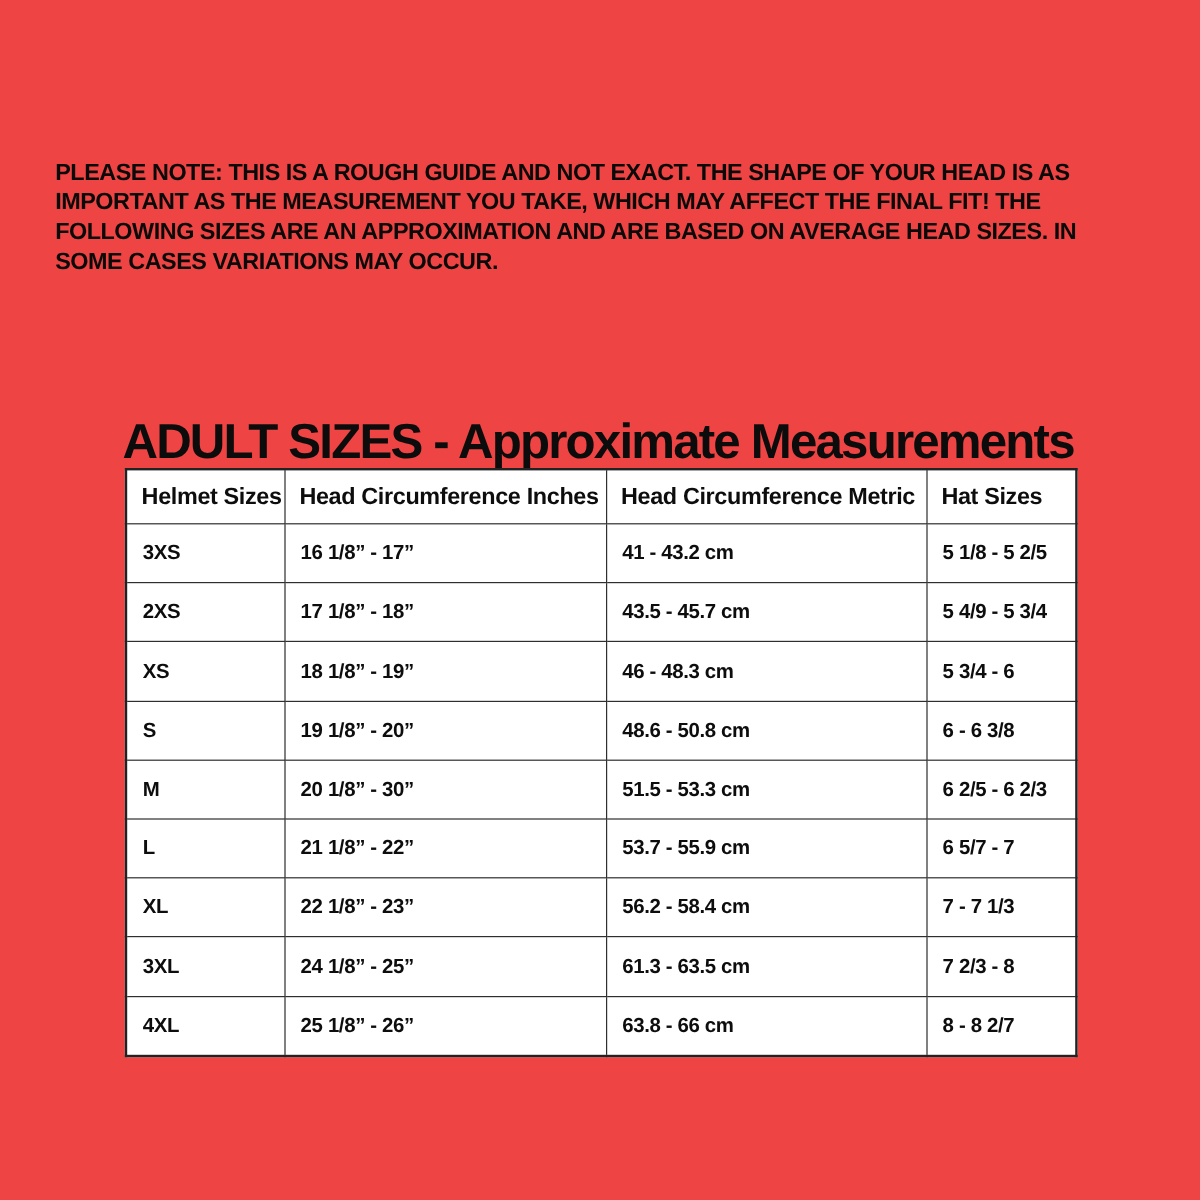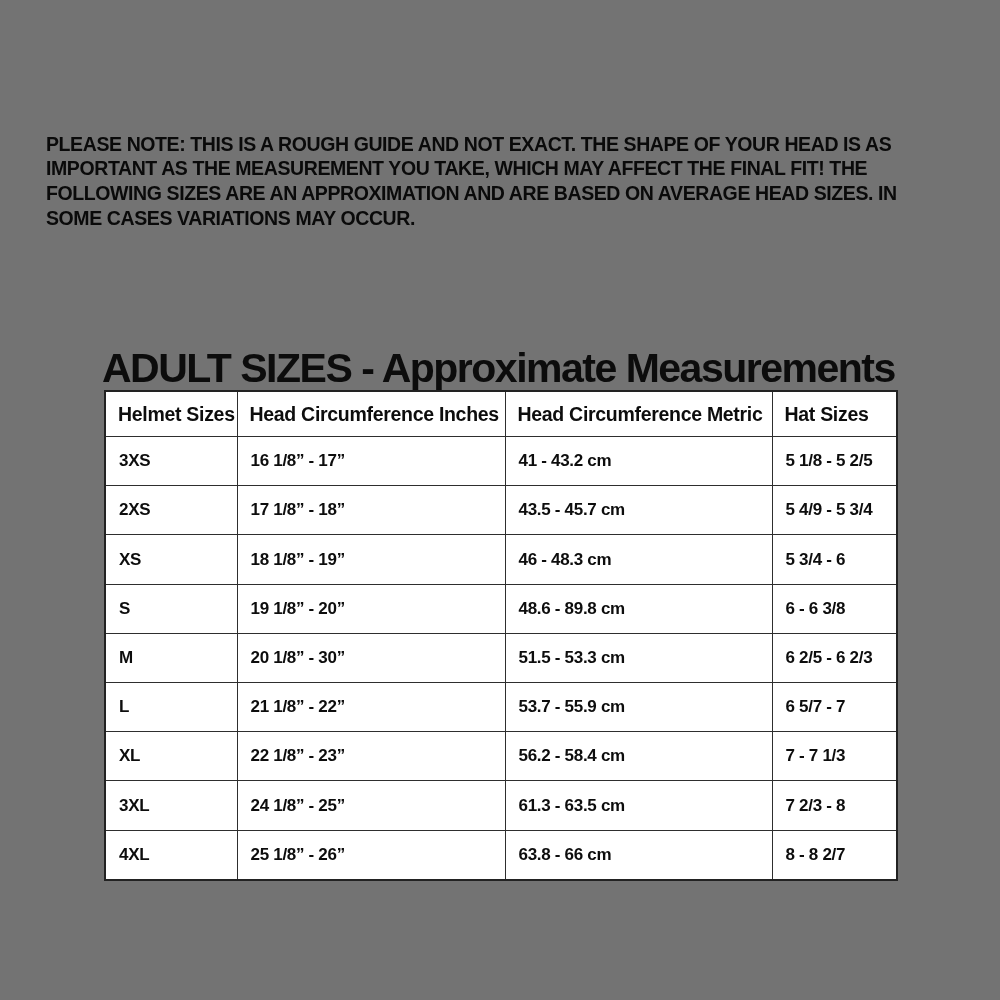--- a/index.html
+++ b/index.html
@@ -6,21 +6,21 @@
     margin: 0;
     padding: 0;
     background: #ffffff;
     font-family: "Liberation Sans", sans-serif;
     color: #0d0d0d;
   }
   .page {
     position: relative;
     width: 1000px;
     height: 1000px;
-    background: #737373;
+    background: #ef4444;
     overflow: hidden;
   }
   .note {
     position: absolute;
     left: 46px;
     width: 906px;
     font-size: 19.5px;
     line-height: 24.8px;
     font-weight: 700;
     letter-spacing: -0.4px;
@@ -117,21 +117,21 @@
       </tr>
       <tr>
         <td>XS</td>
         <td>18 1/8” - 19”</td>
         <td>46 - 48.3 cm</td>
         <td>5 3/4 - 6</td>
       </tr>
       <tr>
         <td>S</td>
         <td>19 1/8” - 20”</td>
-        <td>48.6 - 89.8 cm</td>
+        <td>48.6 - 50.8 cm</td>
         <td>6 - 6 3/8</td>
       </tr>
       <tr>
         <td>M</td>
         <td>20 1/8” - 30”</td>
         <td>51.5 - 53.3 cm</td>
         <td>6 2/5 - 6 2/3</td>
       </tr>
       <tr>
         <td>L</td>

